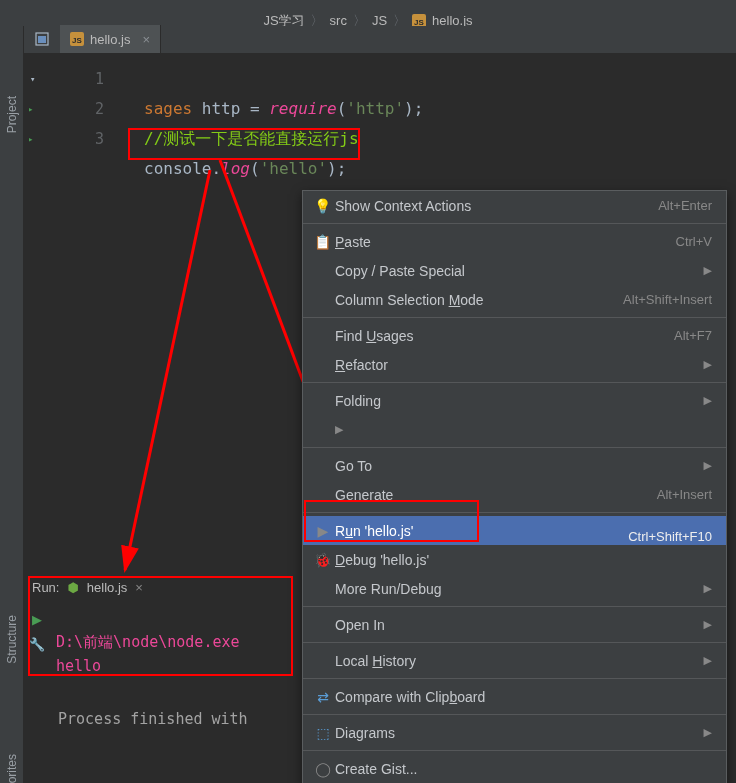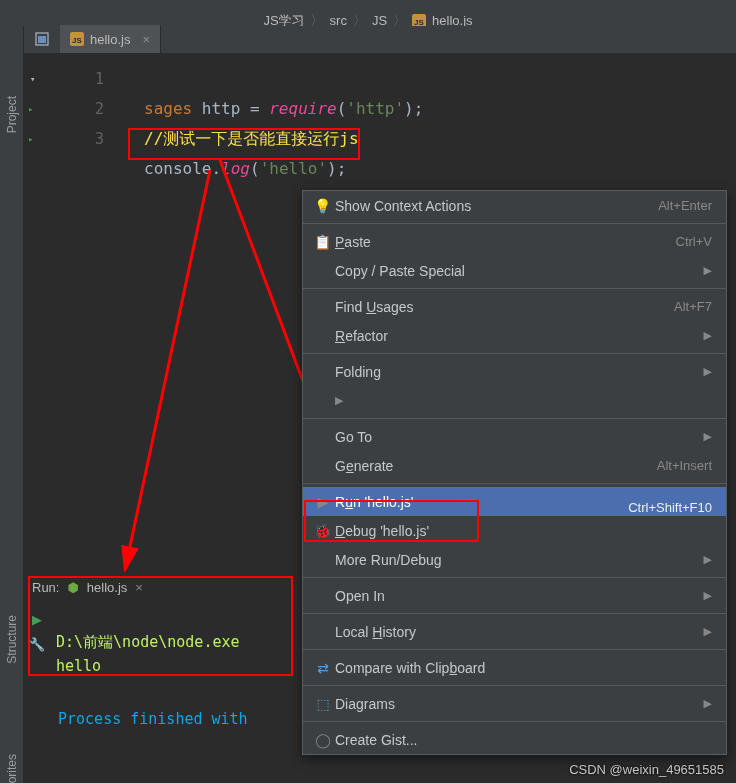--- a/index.html
+++ b/index.html
@@ -47,21 +47,21 @@
   }
   .gutter div { height: 30px; line-height: 30px; padding-right: 20px; position: relative; }
   .code {
     position: absolute; left: 120px; top: 10px;
     font-family: Consolas, monospace; font-size: 16px; line-height: 30px;
     white-space: pre;
   }
   .kw { color: #cc7832; }
   .fn { color: #ec4899; font-style: italic; }
   .str { color: #6a8759; }
-  .comment { color: #fde047; }
+  .comment { color: #84cc16; }
   .var { color: #a9b7c6; }
   .op { color: #a9b7c6; }
   .run-icon-sm { color: #499c54; }
   .red-box { position: absolute; border: 2px solid #ff0000; pointer-events: none; }
   .context-menu {
     position: absolute; top: 190px; left: 302px; width: 425px;
     background: #3c3f41; border: 1px solid #5a5d5f;
     box-shadow: 0 4px 10px rgba(0,0,0,0.5);
     z-index: 10;
   }
@@ -84,26 +84,26 @@
   .run-header {
     height: 26px; display: flex; align-items: flex-start; gap: 8px;
     padding: 0 8px; color: #bbbbbb; font-size: 13px;
   }
   .run-header .nodeicon { color: #6ca843; }
   .run-content {
     display: flex; align-items: flex-start;
   }
   .run-side { width: 26px; display: flex; flex-direction: column; align-items: center; gap: 10px; padding-top: 6px; }
   .run-out {
-    font-family: Consolas, monospace; font-size: 15px; color: #bef264;
+    font-family: Consolas, monospace; font-size: 15px; color: #ec4899;
     line-height: 24px; padding-left: 6px; white-space: pre;
   }
   .process-line {
     position: absolute; top: 710px; left: 58px;
-    font-family: Consolas, monospace; font-size: 15px; color: #0ea5e9;
+    font-family: Consolas, monospace; font-size: 15px; color: #a3a3a3;
   }
   .watermark {
     position: absolute; bottom: 6px; right: 12px;
     color: #c9c9c9; font-size: 13px; text-shadow: 0 0 3px #000;
   }
   svg.arrow { position: absolute; z-index: 5; pointer-events: none; }
   .chevron { font-size: 9px; color: #a9b7c6; position: absolute; left: 6px; }
 </style>
 </head>
 <body>
@@ -172,20 +172,25 @@
   <div class="menu-sep"></div>
   <div class="menu-item">
     <span class="mi-icon">📋</span>
     <span class="mi-label"><span class="u">P</span>aste</span>
     <span class="mi-shortcut">Ctrl+V</span>
   </div>
   <div class="menu-item">
     <span class="mi-icon"></span>
     <span class="mi-label">Copy / Paste Special</span>
     <span class="mi-arrow">▶</span>
+  </div>
+  <div class="menu-item">
+    <span class="mi-icon"></span>
+    <span class="mi-label">Column Selection <span class="u">M</span>ode</span>
+    <span class="mi-shortcut">Alt+Shift+Insert</span>
   </div>
   <div class="menu-sep"></div>
   <div class="menu-item">
     <span class="mi-icon"></span>
     <span class="mi-label">Find <span class="u">U</span>sages</span>
     <span class="mi-shortcut">Alt+F7</span>
   </div>
   <div class="menu-item">
     <span class="mi-icon"></span>
     <span class="mi-label"><span class="u">R</span>efactor</span>

